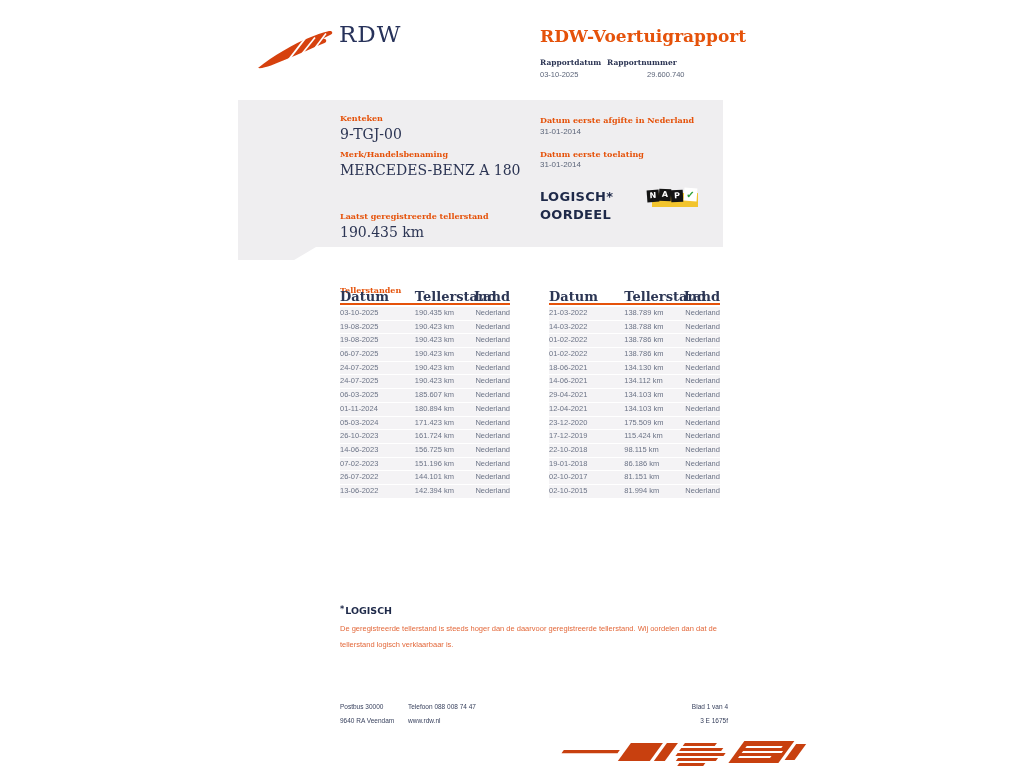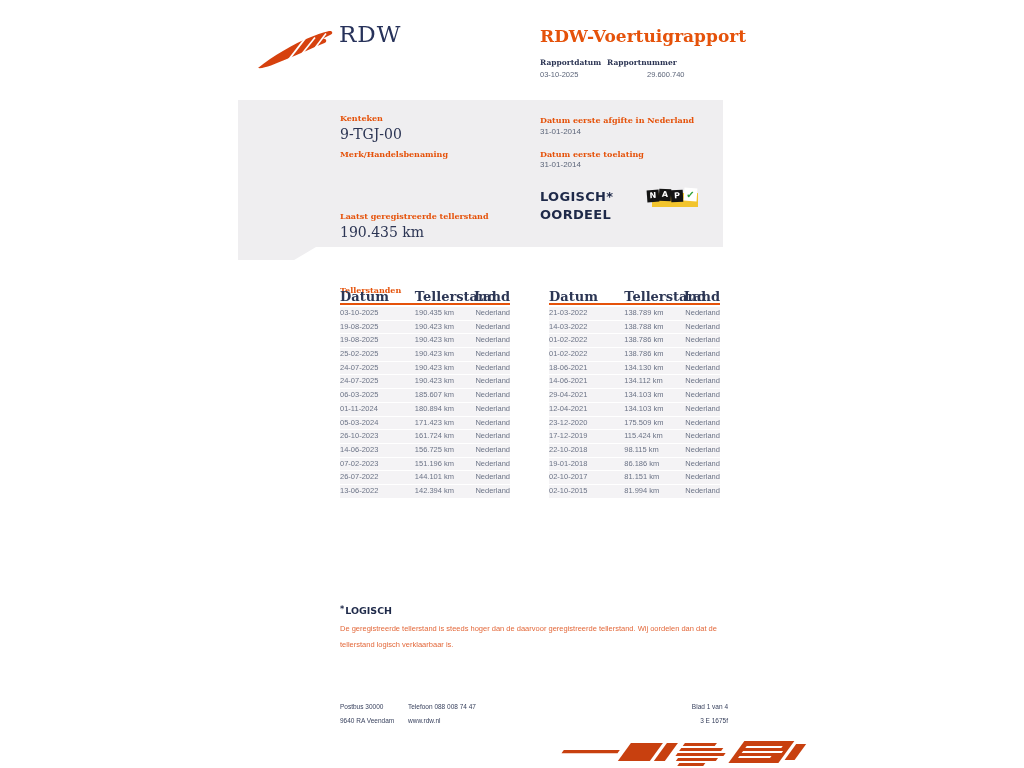--- a/index.html
+++ b/index.html
@@ -94,20 +94,21 @@
   <div class="doc-title">RDW-Voertuigrapport</div>
   <div class="meta-label m1l">Rapportdatum</div>
   <div class="meta-value m1v">03-10-2025</div>
   <div class="meta-label m2l">Rapportnummer</div>
   <div class="meta-value m2v">29.600.740</div>
 
   <div class="summary-box"></div>
   <div class="fld-label kenteken-l">Kenteken</div>
   <div class="fld-serif kenteken-v">9-TGJ-00</div>
   <div class="fld-label merk-l">Merk/Handelsbenaming</div>
+  <div class="fld-serif merk-v">MERCEDES-BENZ A 180</div>
   <div class="fld-label teller-l">Laatst geregistreerde tellerstand</div>
   <div class="fld-serif teller-v">190.435 km</div>
 
   <div class="fld-label afgifte-l">Datum eerste afgifte in Nederland</div>
   <div class="fld-small afgifte-v">31-01-2014</div>
   <div class="fld-label toelating-l">Datum eerste toelating</div>
   <div class="fld-small toelating-v">31-01-2014</div>
 
   <div class="oordeel">
     <span>LOGISCH*</span><br>
@@ -140,21 +141,21 @@
           <span class="c0">19-08-2025</span>
           <span class="c1">190.423 km</span>
           <span class="c2">Nederland</span>
         </div>
         <div class="trow">
           <span class="c0">19-08-2025</span>
           <span class="c1">190.423 km</span>
           <span class="c2">Nederland</span>
         </div>
         <div class="trow">
-          <span class="c0">25-02-2025</span>
+          <span class="c0">06-07-2025</span>
           <span class="c1">190.423 km</span>
           <span class="c2">Nederland</span>
         </div>
         <div class="trow">
           <span class="c0">24-07-2025</span>
           <span class="c1">190.423 km</span>
           <span class="c2">Nederland</span>
         </div>
         <div class="trow">
           <span class="c0">24-07-2025</span>

